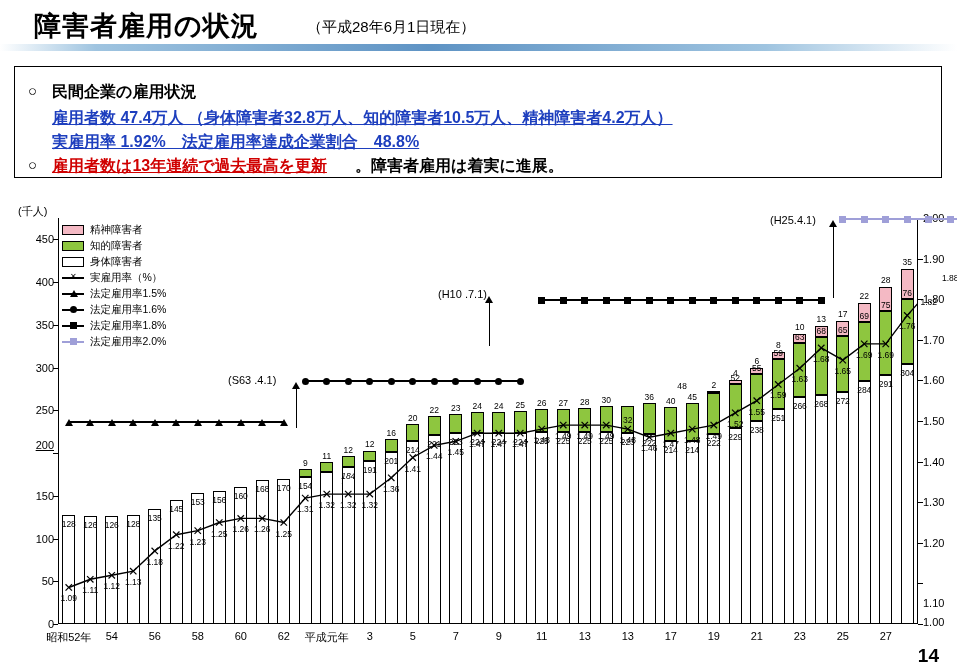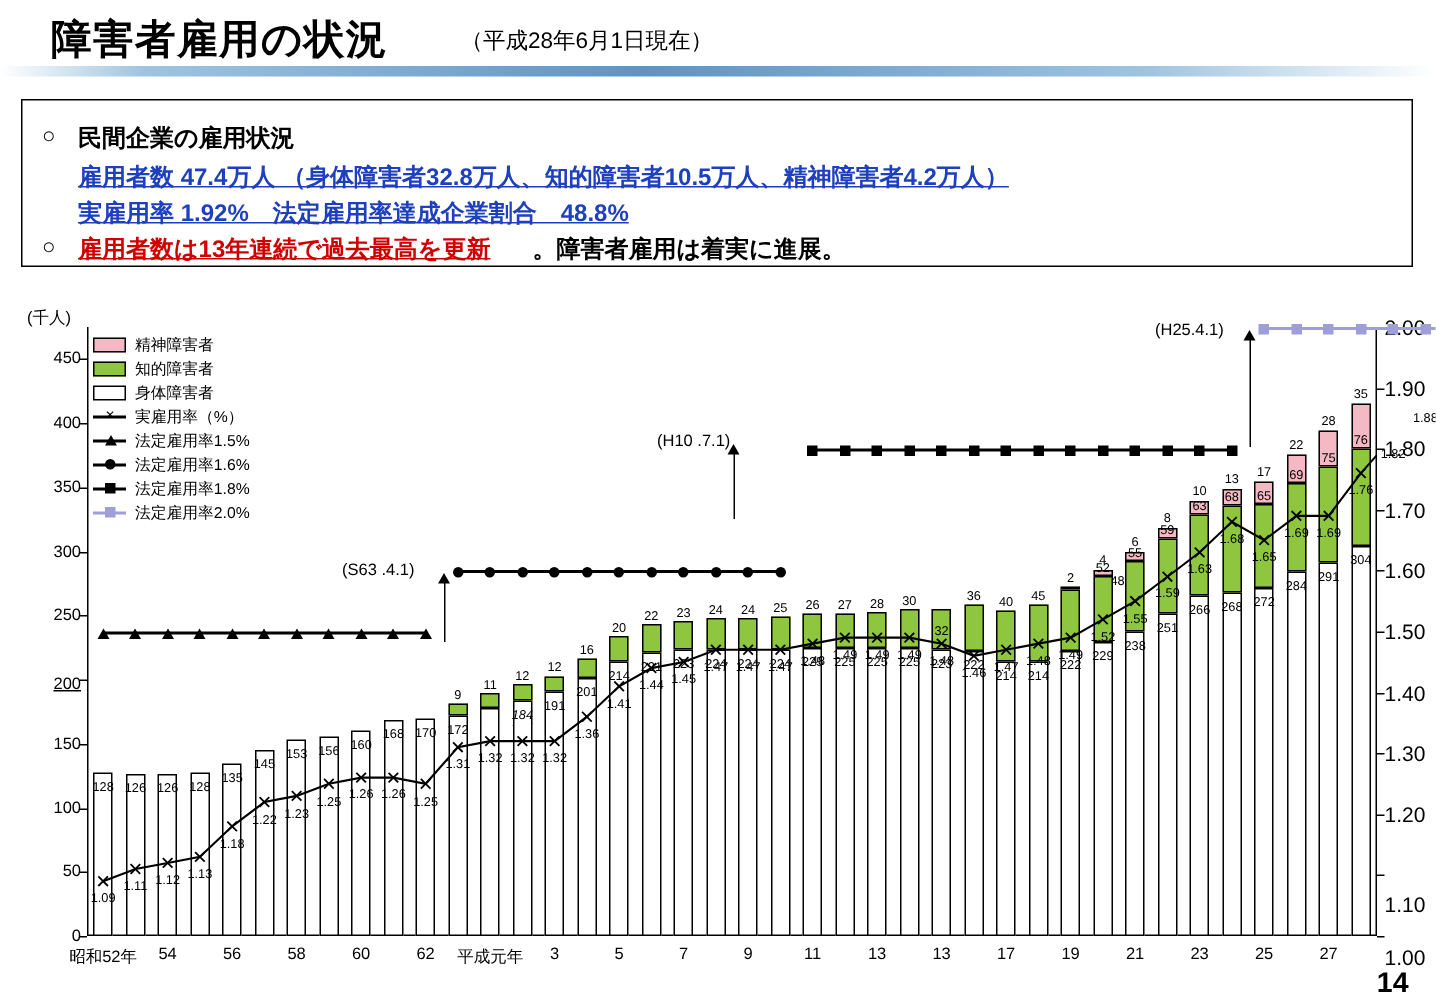--- a/index.html
+++ b/index.html
@@ -21,21 +21,21 @@
   #sum-l3{position:absolute;left:52px;top:132px;font-size:16px;font-weight:bold;color:#1e3fbe;text-decoration:underline;}
   #sum-l4a{position:absolute;left:52px;top:156px;font-size:16px;font-weight:bold;color:#d00000;text-decoration:underline;}
   #sum-l4b{position:absolute;left:355px;top:156px;font-size:16px;font-weight:bold;color:#000;}
 
   
   #chart{position:absolute;left:0;top:196px;width:957px;height:455px;}
   #plot{position:absolute;left:58px;top:22px;width:860px;height:406px;}
   .axis-line{position:absolute;background:#000;}
 
   .ytick{position:absolute;right:100%;margin-right:4px;font-size:11px;color:#000;transform:translateY(-50%);white-space:nowrap;}
-  .ytick-r{position:absolute;left:100%;margin-left:5px;font-size:14px;color:#000;transform:translateY(-50%);white-space:nowrap;}
+  .ytick-r{position:absolute;left:100%;margin-left:5px;font-size:11px;color:#000;transform:translateY(-50%);white-space:nowrap;}
   .tickmark{position:absolute;width:5px;height:1px;background:#000;}
 
   #ylabel-left{position:absolute;left:18px;top:8px;font-size:11px;color:#000;}
 
   .bar{position:absolute;bottom:0;box-sizing:border-box;}
   .seg-phys{background:#ffffff;border:1px solid #000;box-sizing:border-box;width:100%;position:absolute;bottom:0;}
   .seg-intel{background:#8ec63f;border:1px solid #000;box-sizing:border-box;width:100%;position:absolute;}
   .seg-ment{background:#f4b9c4;border:1px solid #000;box-sizing:border-box;width:100%;position:absolute;}
 
   .lbl{position:absolute;font-size:8.5px;color:#000;text-align:center;white-space:nowrap;transform:translateX(-50%);}
@@ -84,35 +84,35 @@
 
     <div id="yticks-left">
         <div class="ytick" style="top: 406px;">0</div>
         <div class="tickmark" style="left: -5px; top: 406px;"></div>
         <div class="ytick" style="top: 363.263px;">50</div>
         <div class="tickmark" style="left: -5px; top: 363.263px;"></div>
         <div class="ytick" style="top: 320.526px;">100</div>
         <div class="tickmark" style="left: -5px; top: 320.526px;"></div>
         <div class="ytick" style="top: 277.789px;">150</div>
         <div class="tickmark" style="left: -5px; top: 277.789px;"></div>
-        <div class="ytick" style="top: 238px; text-decoration: underline;">200</div>
+        <div class="ytick" style="top: 227px; text-decoration: underline;">200</div>
         <div class="tickmark" style="left: -5px; top: 235.053px;"></div>
         <div class="ytick" style="top: 192.316px;">250</div>
         <div class="tickmark" style="left: -5px; top: 192.316px;"></div>
         <div class="ytick" style="top: 149.579px;">300</div>
         <div class="tickmark" style="left: -5px; top: 149.579px;"></div>
         <div class="ytick" style="top: 106.842px;">350</div>
         <div class="tickmark" style="left: -5px; top: 106.842px;"></div>
         <div class="ytick" style="top: 64.1053px;">400</div>
         <div class="tickmark" style="left: -5px; top: 64.1053px;"></div>
         <div class="ytick" style="top: 21.3684px;">450</div>
         <div class="tickmark" style="left: -5px; top: 21.3684px;"></div>
       </div>
     <div id="yticks-right">
-        <div class="ytick-r" style="top: 420px;">1.00</div>
+        <div class="ytick-r" style="top: 404px;">1.00</div>
         <div class="tickmark" style="left: 860px; top: 406px;"></div>
         <div class="ytick-r" style="top: 365.4px; margin-top: 20px;">1.10</div>
         <div class="tickmark" style="left: 860px; top: 365.4px;"></div>
         <div class="ytick-r" style="top: 324.8px;">1.20</div>
         <div class="tickmark" style="left: 860px; top: 324.8px;"></div>
         <div class="ytick-r" style="top: 284.2px;">1.30</div>
         <div class="tickmark" style="left: 860px; top: 284.2px;"></div>
         <div class="ytick-r" style="top: 243.6px;">1.40</div>
         <div class="tickmark" style="left: 860px; top: 243.6px;"></div>
         <div class="ytick-r" style="top: 203px;">1.50</div>
@@ -170,21 +170,21 @@
         </div>
         <div class="lbl" style="left: 204.25px; top: 266.404px;">168</div>
         <div class="bar" style="left: 219.085px; width: 13.33px; height: 145.305px;">
           <div class="seg-phys" style="height: 145.305px;"></div>
         </div>
         <div class="lbl" style="left: 225.75px; top: 264.695px;">170</div>
         <div class="bar" style="left: 240.585px; width: 13.33px; height: 154.707px;">
           <div class="seg-phys" style="height: 147.015px;"></div>
           <div class="seg-intel" style="height: 7.69263px; bottom: 147.015px;"></div>
         </div>
-        <div class="lbl" style="left: 247.25px; top: 262.985px;">172</div>
+        <div class="lbl" style="left: 247.25px; top: 262.985px;">154</div>
         <div class="lbl" style="left: 247.25px; top: 240.293px;">9</div>
         <div class="bar" style="left: 262.085px; width: 13.33px; height: 161.545px;">
           <div class="seg-phys" style="height: 152.143px;"></div>
           <div class="seg-intel" style="height: 9.40211px; bottom: 152.143px;"></div>
         </div>
         <div class="lbl" style="left: 268.75px; top: 257.857px; padding-left: 43px;">178</div>
         <div class="lbl" style="left: 268.75px; top: 233.455px;">11</div>
         <div class="bar" style="left: 283.585px; width: 13.33px; height: 167.528px;">
           <div class="seg-phys" style="height: 157.272px;"></div>
           <div class="seg-intel" style="height: 10.2568px; bottom: 157.272px;"></div>
@@ -286,21 +286,21 @@
           <div class="seg-intel" style="height: 38.4632px; bottom: 182.914px;"></div>
         </div>
         <div class="lbl" style="left: 634.25px; top: 227.086px;">214</div>
         <div class="lbl" style="left: 634.25px; top: 173.623px;">45</div>
         <div class="bar" style="left: 649.085px; width: 13.33px; height: 232.488px;">
           <div class="seg-phys" style="height: 189.752px;"></div>
           <div class="seg-intel" style="height: 41.0274px; bottom: 189.752px;"></div>
           <div class="seg-ment" style="height: 1.70947px; bottom: 230.779px;"></div>
         </div>
         <div class="lbl" style="left: 655.75px; top: 220.248px;">222</div>
-        <div class="lbl" style="left: 687px; top: 164.221px;">48</div>
+        <div class="lbl" style="left: 624px; top: 164.221px; font-family: Liberation Mono, monospace;">48</div>
         <div class="lbl" style="left: 655.75px; top: 161.512px;">2</div>
         <div class="bar" style="left: 670.585px; width: 13.33px; height: 243.6px;">
           <div class="seg-phys" style="height: 195.735px;"></div>
           <div class="seg-intel" style="height: 44.4463px; bottom: 195.735px;"></div>
           <div class="seg-ment" style="height: 3.41895px; bottom: 240.181px;"></div>
         </div>
         <div class="lbl" style="left: 677.25px; top: 214.265px;">229</div>
         <div class="lbl" style="left: 677.25px; top: 154.819px;">52</div>
         <div class="lbl" style="left: 677.25px; top: 150.4px;">4</div>
         <div class="bar" style="left: 692.085px; width: 13.33px; height: 255.566px;">

